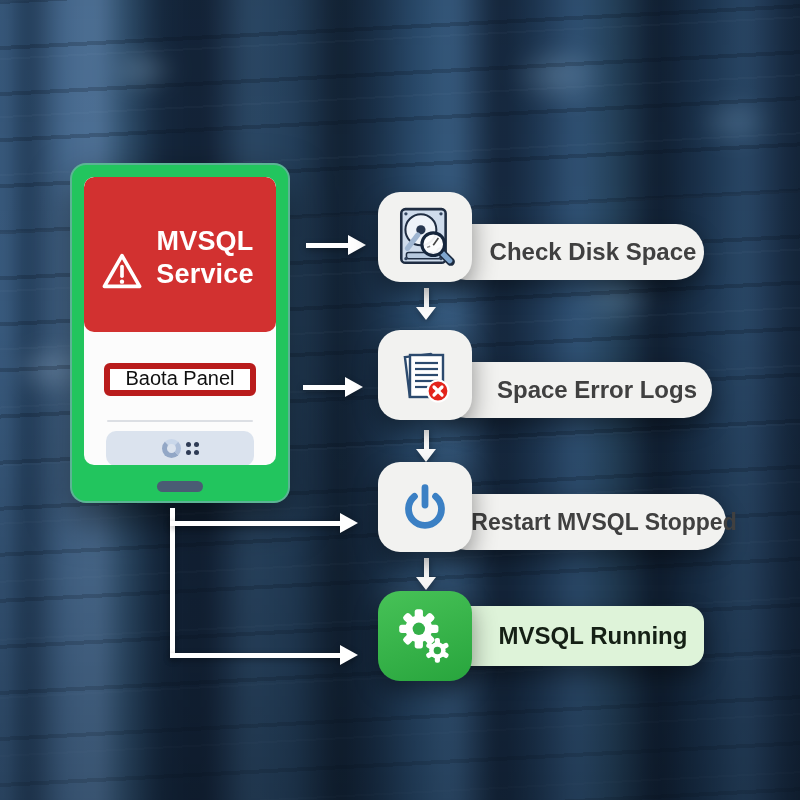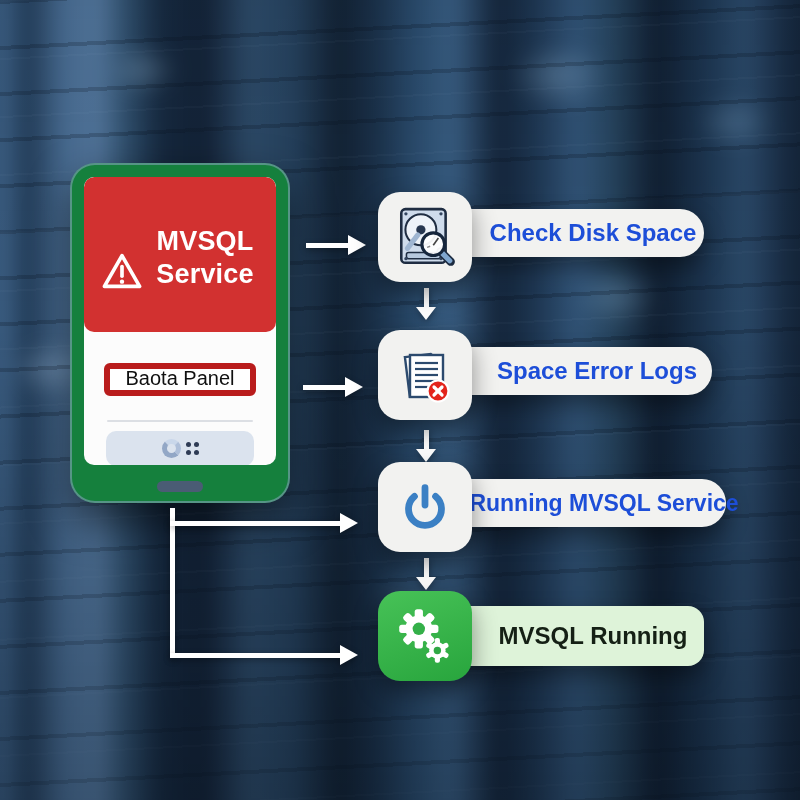--- a/index.html
+++ b/index.html
@@ -33,21 +33,21 @@
   .bg-slats{
     position:absolute;inset:0;opacity:.55;pointer-events:none;
     background:
       linear-gradient(180deg, rgba(12,24,40,.15) 0%, rgba(4,10,20,.05) 40%, rgba(3,9,18,.55) 100%),
       repeating-linear-gradient(177deg, rgba(6,14,26,.40) 0 4px, rgba(6,14,26,0) 4px 46px),
       repeating-linear-gradient(177deg, rgba(190,215,240,.06) 0 2px, rgba(190,215,240,0) 2px 58px);
   }
   
   .tablet{
     position:absolute;left:70px;top:163px;width:220px;height:340px;
-    background:#15803d;border:2px solid rgba(140,165,195,.55);border-radius:25px;
+    background:#22c55e;border:2px solid rgba(140,165,195,.55);border-radius:16px;
     box-sizing:border-box;box-shadow:0 18px 40px rgba(0,0,0,.5);padding-left:46px;
   }
   .screen{
     position:absolute;left:12px;right:12px;top:12px;height:288px;
     background:#fcfcfc;border-radius:10px;overflow:hidden;
   }
   .alert{
     position:relative;height:155px;background:#d23130;border-radius:10px;
     color:#fff;
   }
@@ -78,25 +78,25 @@
   }
   .dots{display:grid;grid-template-columns:5px 5px;grid-auto-rows:5px;gap:3px;}
   .dots i{width:5px;height:5px;border-radius:50%;background:#2e3b54;}
   .home{
     position:absolute;left:50%;transform:translateX(-50%);bottom:9px;
     width:46px;height:11px;border-radius:6px;background:#4a5c74;
   }
   
   .step{position:absolute;left:378px;width:420px;height:90px;}
   .pill{
-    position:absolute;left:60px;top:17px;height:48px;border-radius:28px;
+    position:absolute;left:60px;top:32px;height:56px;border-radius:28px;
     background:#f2f2f0;box-shadow:0 10px 22px rgba(0,0,0,.38);
     display:flex;align-items:center;justify-content:center;
     padding-left:44px;box-sizing:border-box;z-index:1;
-    font-size:24px;font-weight:700;color:#1d4ed8;white-space:nowrap;
+    font-size:24px;font-weight:700;color:#404040;white-space:nowrap;
   }
   .s1 .pill{width:266px;}
   .s2 .pill{width:274px;}
   .s3 .pill{width:288px;font-size:23px;}
   .s4 .pill{width:266px;height:60px;top:15px;border-radius:16px;background:#def3d9;color:#152015;align-items:center;}
   .iconbox{
     position:absolute;left:0;top:0;width:94px;height:90px;border-radius:22px;
     background:#f2f2f0;box-shadow:0 10px 24px rgba(0,0,0,.42);z-index:2;
     display:flex;align-items:center;justify-content:center;
   }
@@ -240,21 +240,21 @@
         <line x1="22" y1="44" x2="36" y2="44" stroke="#2c4a6e" stroke-width="2.2"></line>
         <circle cx="45" cy="48" r="10.5" fill="#e3241b" stroke="#ffffff" stroke-width="2.2"></circle>
         <line x1="41" y1="44" x2="49" y2="52" stroke="#ffffff" stroke-width="3.2" stroke-linecap="round"></line>
         <line x1="49" y1="44" x2="41" y2="52" stroke="#ffffff" stroke-width="3.2" stroke-linecap="round"></line>
       </svg>
     </div>
   </div>
 
   <div class="step s3">
     <div class="pill">
-      <span>Running MVSQL Service</span>
+      <span>Restart MVSQL Stopped</span>
     </div>
     <div class="iconbox">
       <svg width="62" height="62" viewBox="0 0 64 64">
         <path d="M21.1 21 A17 17 0 1 0 42.9 21" fill="none" stroke="#3b80c4" stroke-width="7" stroke-linecap="round"></path>
         <line x1="32" y1="12" x2="32" y2="30" stroke="#3b80c4" stroke-width="7" stroke-linecap="round"></line>
       </svg>
     </div>
   </div>
 
   <div class="step s4">

